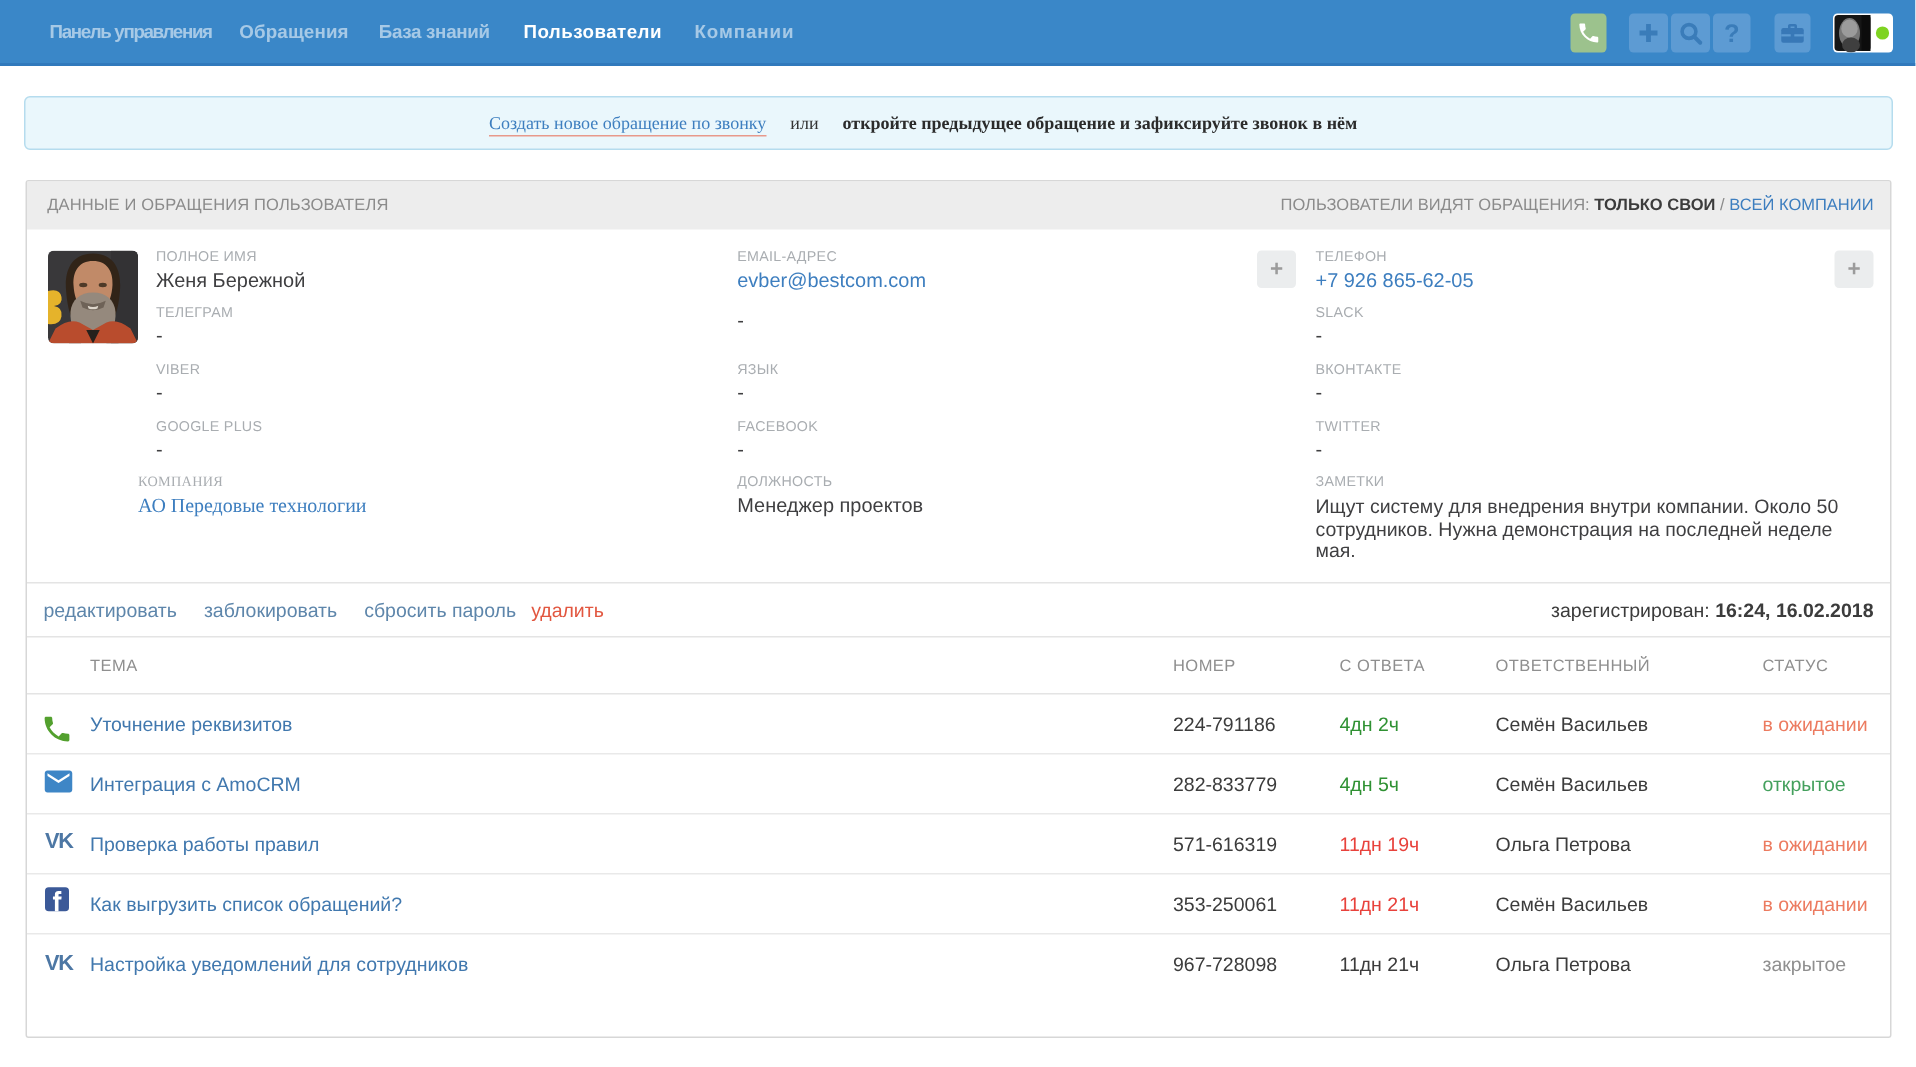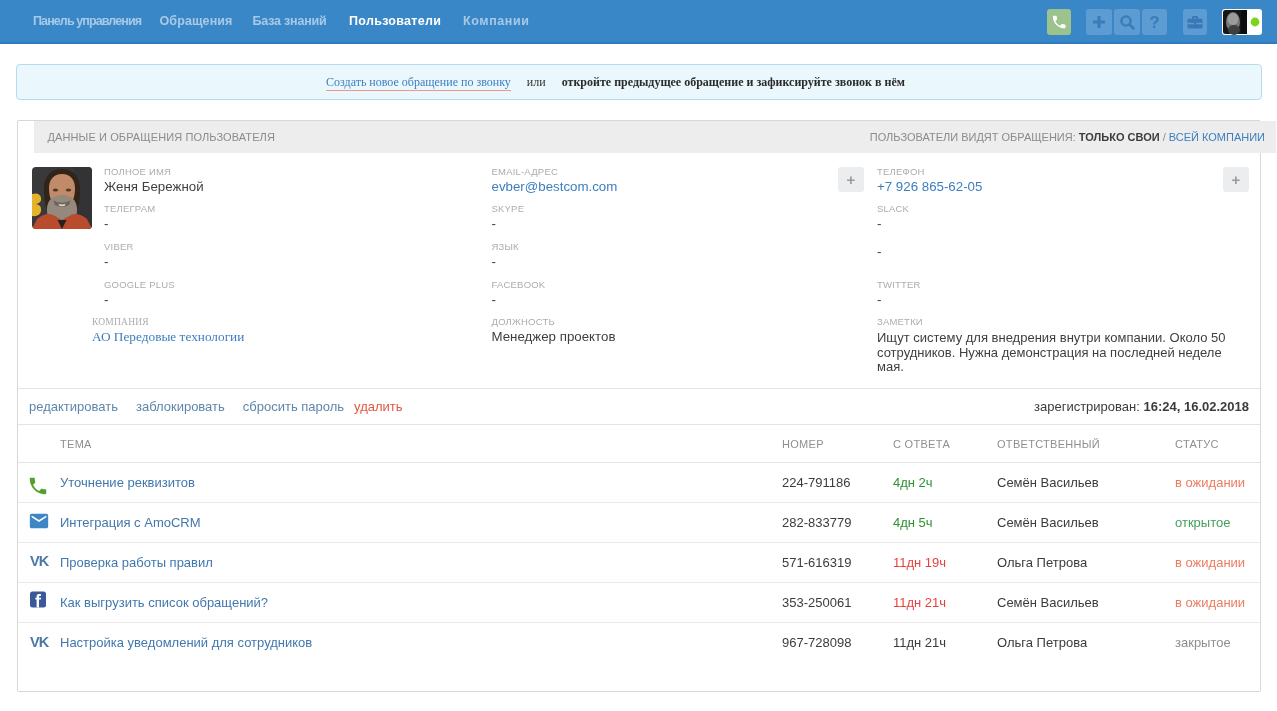--- a/index.html
+++ b/index.html
@@ -14,21 +14,21 @@
   .tbtn { position:absolute; top:9px; height:26px; border-radius:3px; background:#5d9bd3; }
   .tbtn svg { display:block; margin:auto; }
 
   
   .alert { position:absolute; left:16px; top:64px; width:1246px; height:36px; background:#eaf7fc; border:1px solid #b5dcee; border-radius:4px; font-size:12px; color:#333; line-height:34px; white-space:nowrap;font-family:Liberation Serif, serif; }
   .alert a { color:#3d7ebf; border-bottom:1px solid #e8998b; padding-bottom:1px; }
   .alert b { color:#2b2b2b; }
 
   
   .card { position:absolute; left:17px; top:120px; width:1244px; height:572px; background:#fff; border:1px solid #d7d7d7; border-radius:2px; }
-  .chead { position:absolute; left:16px; top:0; width:1242px; height:32px; background:#ededed; font-size:11px; color:#8b8b8b; line-height:32px; }
+  .chead { position:absolute; left:0; top:0; width:1242px; height:32px; background:#ededed; font-size:11px; color:#8b8b8b; line-height:32px; }
   .chead .l { position:absolute; left:13.5px; letter-spacing:0.1px; }
   .chead .r { position:absolute; right:11px; color:#8b8b8b; }
   .chead .r b { color:#3c3c3c; font-weight:bold; }
   .chead .r a { color:#3d7ebf;text-align:right; }
 
   
   .avatar { position:absolute; left:14px; top:46px; width:60px; height:62px; border-radius:4px; overflow:hidden; }
   .fld { position:absolute; width:370px; }
   .fld .lb { font-size:9.5px; color:#a9adb1; letter-spacing:0.2px; line-height:10px; }
   .fld .vl { font-size:13.3px; color:#3f3f41; line-height:16px; margin-top:2px; }
@@ -158,21 +158,20 @@
   <div class="fld" style="left:74px; top:196.3px;font-family:Liberation Serif, serif;">
       <div class="lb">КОМПАНИЯ</div>
       <div class="vl"><a>АО Передовые технологии</a></div>
     </div>
 
   <div class="fld" style="left:473.5px; top:45.5px;">
       <div class="lb">EMAIL-АДРЕС</div>
       <div class="vl"><a>evber@bestcom.com</a></div>
     </div>
   <div class="fld" style="left:473.5px; top:83.2px;">
-      <div class="lb">SKYPE</div>
       <div class="vl">-</div>
     </div>
   <div class="fld" style="left:473.5px; top:120.9px;">
       <div class="lb">ЯЗЫК</div>
       <div class="vl">-</div>
     </div>
   <div class="fld" style="left:473.5px; top:158.6px;">
       <div class="lb">FACEBOOK</div>
       <div class="vl">-</div>
     </div>
@@ -183,20 +182,21 @@
 
   <div class="fld" style="left:859px; top:45.5px;">
       <div class="lb">ТЕЛЕФОН</div>
       <div class="vl"><a>+7 926 865-62-05</a></div>
     </div>
   <div class="fld" style="left:859px; top:83.2px;">
       <div class="lb">SLACK</div>
       <div class="vl">-</div>
     </div>
   <div class="fld" style="left:859px; top:120.9px;">
+      <div class="lb">ВКОНТАКТЕ</div>
       <div class="vl">-</div>
     </div>
   <div class="fld" style="left:859px; top:158.6px;">
       <div class="lb">TWITTER</div>
       <div class="vl">-</div>
     </div>
   <div class="fld" style="left:859px; top:196.3px;">
       <div class="lb">ЗАМЕТКИ</div>
       <div class="notes">Ищут систему для внедрения внутри компании. Около 50 сотрудников. Нужна демонстрация на последней неделе мая.</div>
     </div>

